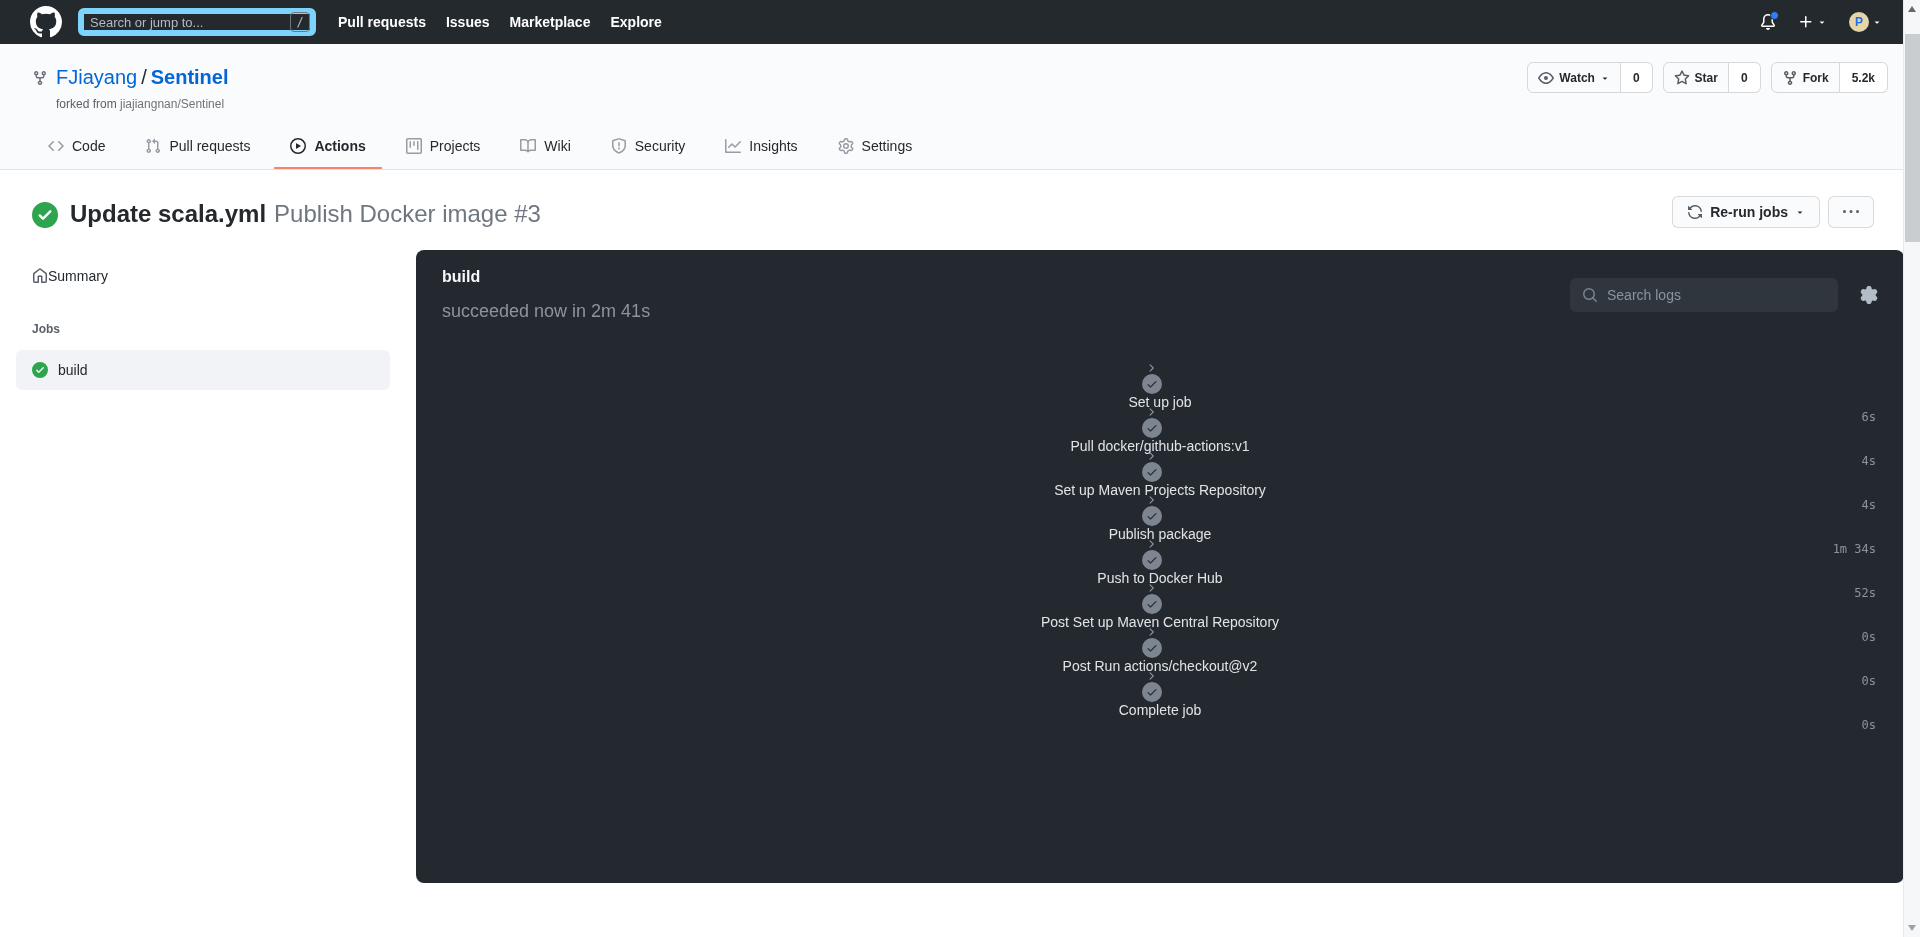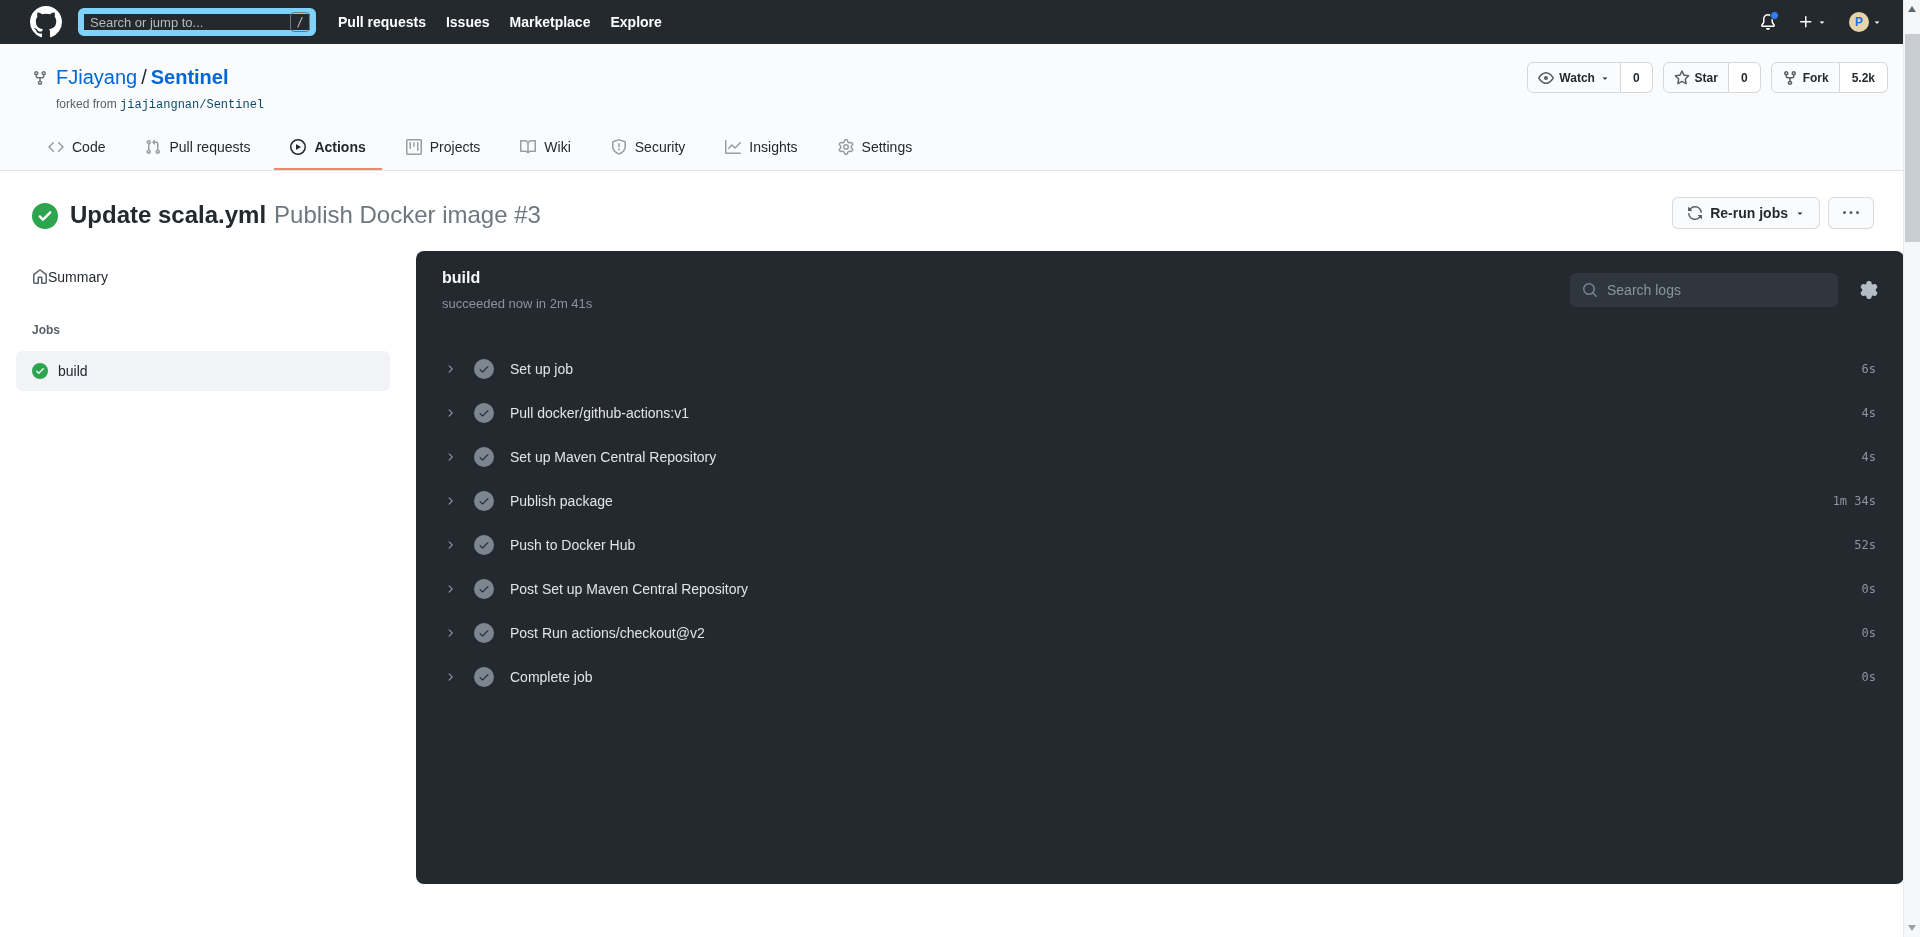--- a/index.html
+++ b/index.html
@@ -24,21 +24,21 @@
 
   
   .repo-head { background: #fafbfc; border-bottom: 1px solid #e1e4e8; padding: 18px 32px 0; }
   .repo-title-row { display: flex; align-items: center; }
   .repo-title-row .fork-ic { color: #6a737d; margin-right: 8px; display: flex; }
   .repo-title { font-size: 20px; font-weight: 400; }
   .repo-title a { color: #0366d6; text-decoration: none; cursor: pointer; }
   .repo-title .sep { color: #24292e; padding: 0 4px; }
   .repo-title .repo-name { font-weight: 600; }
   .fork-note { font-size: 12px; color: #586069; margin: 4px 0 0 24px; }
-  .fork-note a { color: #0c4a6e; text-decoration: none; cursor: pointer; font-family: Liberation Mono, monospace; }
+  .fork-note a { color: #737373; text-decoration: none; cursor: pointer; }
 
   .counter-buttons { margin-left: auto; display: flex; gap: 10px; }
   .btn-group { display: flex; font-size: 12px; font-weight: 600; color: #24292e; height: 31px; }
   .btn-main { display: flex; align-items: center; gap: 5px; padding: 0 10px; background: #fafbfc; border: 1px solid #d5d8db; border-radius: 6px 0 0 6px; cursor: pointer; }
   .btn-main .ic { color: #57606a; display: flex; }
   .btn-count { display: flex; align-items: center; padding: 0 12px; background: #fff; border: 1px solid #d5d8db; border-left: 0; border-radius: 0 6px 6px 0; cursor: pointer; }
 
   .repo-tabs { display: flex; margin-top: 14px; gap: 8px; }
   .tab { display: flex; align-items: center; gap: 8px; padding: 13px 16px; font-size: 14px; color: #24292e; border-bottom: 2px solid transparent; cursor: pointer; text-decoration: none; }
   .tab .ic { color: #959da5; display: flex; }
@@ -59,29 +59,29 @@
   .sidebar { width: 374px; flex-shrink: 0; padding-top: 10px; }
   .summary-item { display: flex; align-items: center; gap: 0; padding: 8px 16px; font-size: 14px; cursor: pointer; border-radius: 6px; }
   .summary-item .ic { color: #57606a; display: flex; }
   .jobs-heading { margin-top: 30px; padding: 0 16px; font-size: 12px; font-weight: 600; color: #586069; }
   .job-item { margin-top: 14px; display: flex; align-items: center; gap: 10px; padding: 12px 16px; background: #f1f3f6; border-radius: 6px; font-size: 14px; cursor: pointer; }
   .job-item .ic { color: #2da44e; display: flex; }
 
   .log-panel { flex: 1; margin-left: 26px; background: #24292f; border-radius: 8px; height: 633px; }
   .panel-head { display: flex; align-items: center; justify-content: space-between; padding: 18px 26px 14px; }
   .panel-job-name { font-size: 16px; font-weight: 600; color: #f6f8fa; }
-  .panel-status { font-size: 13px; color: #8b949e; margin-top: 9px; }
+  .panel-status { font-size: 18px; color: #8b949e; margin-top: 15px; }
   .panel-tools { display: flex; align-items: center; }
   .log-search { display: flex; align-items: center; gap: 9px; width: 268px; height: 34px; background: #2f363d; border-radius: 6px; padding: 0 12px; color: #768390; }
   .log-search input { flex: 1; background: transparent; border: 0; outline: none; color: #c9d1d9; font-size: 14px; font-family: "Liberation Sans", sans-serif; }
   .log-search input::placeholder { color: #8b949e; }
   .panel-gear { margin-left: 22px; color: #b4bcc6; cursor: pointer; display: flex; }
 
   .steps { padding: 26px 0 0; }
-  .step { display: flex; align-items: center; height: 36px; margin-bottom: 8px; padding: 0 28px; cursor: pointer; }
+  .step { display: flex; align-items: center; height: 36px; margin-bottom: 8px; padding: 0 28px; cursor: pointer; flex-direction: column; }
   .step .chev { color: #8b949e; display: flex; margin-right: 18px; }
   .step-check { width: 20px; height: 20px; border-radius: 50%; background: #7d8590; display: flex; align-items: center; justify-content: center; margin-right: 16px; flex-shrink: 0; }
   .step-check svg { color: #24292f; }
   .step-name { font-size: 14px; color: #e1e4e8; }
   .step-duration { margin-left: auto; font-family: "DejaVu Sans Mono", monospace; font-size: 12px; color: #8b949e; }
 
   
   .v-scrollbar { position: absolute; top: 0; right: 0; width: 17px; height: 937px; background: #f6f7f8; border-left: 1px solid #e8eaec; }
   .sb-arrow { position: absolute; left: 4px; width: 0; height: 0; border-left: 4px solid transparent; border-right: 4px solid transparent; }
   .sb-up { top: 6px; border-bottom: 6px solid #5f6a72; }
@@ -361,21 +361,21 @@
         <span class="chev">
             <svg width="12" height="12" viewBox="0 0 16 16" fill="currentColor">
               <path d="M6.22 3.22a.75.75 0 0 1 1.06 0l4.25 4.25a.75.75 0 0 1 0 1.06l-4.25 4.25a.751.751 0 0 1-1.042-.018.751.751 0 0 1-.018-1.042L9.94 8 6.22 4.28a.75.75 0 0 1 0-1.06Z"></path>
             </svg>
           </span>
         <span class="step-check">
             <svg width="12" height="12" viewBox="0 0 16 16" fill="currentColor">
               <path d="M13.78 4.22a.75.75 0 0 1 0 1.06l-7.25 7.25a.75.75 0 0 1-1.06 0L2.22 9.28a.751.751 0 0 1 .018-1.042.751.751 0 0 1 1.042-.018L6 10.94l6.72-6.72a.75.75 0 0 1 1.06 0Z"></path>
             </svg>
           </span>
-        <span class="step-name">Set up Maven Central Repository</span>
+        <span class="step-name">Set up Maven Projects Repository</span>
         <span class="step-duration">4s</span>
       </div>
       <div class="step">
         <span class="chev">
             <svg width="12" height="12" viewBox="0 0 16 16" fill="currentColor">
               <path d="M6.22 3.22a.75.75 0 0 1 1.06 0l4.25 4.25a.75.75 0 0 1 0 1.06l-4.25 4.25a.751.751 0 0 1-1.042-.018.751.751 0 0 1-.018-1.042L9.94 8 6.22 4.28a.75.75 0 0 1 0-1.06Z"></path>
             </svg>
           </span>
         <span class="step-check">
             <svg width="12" height="12" viewBox="0 0 16 16" fill="currentColor">

